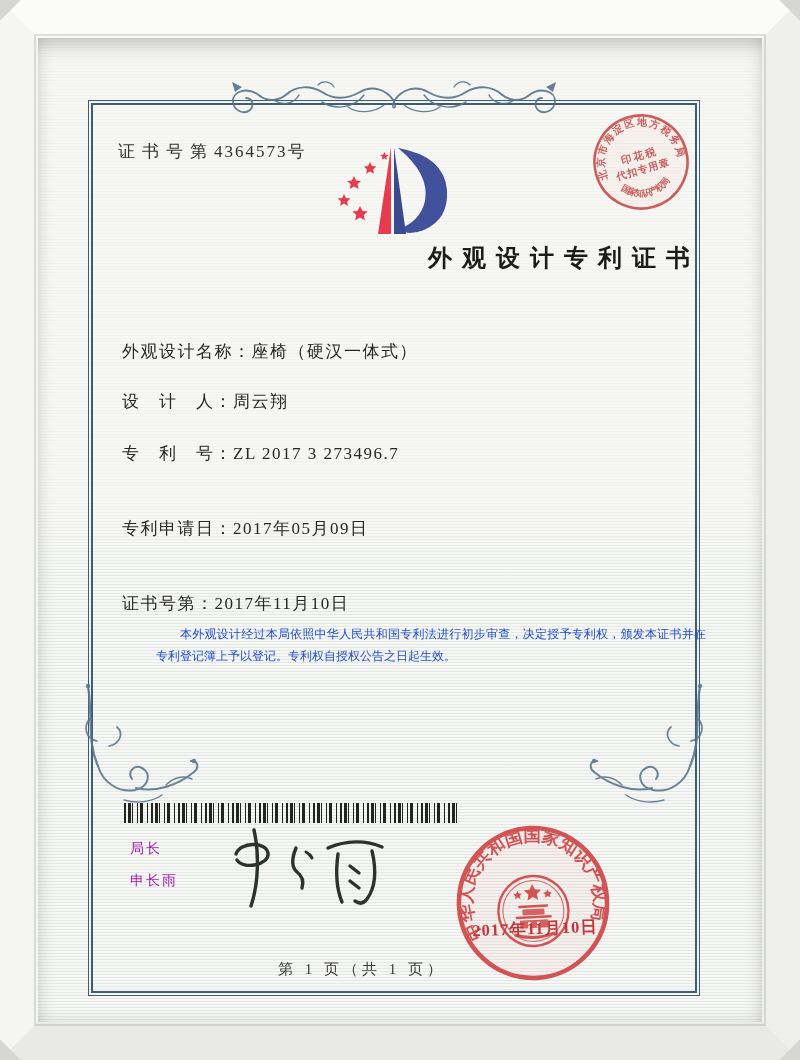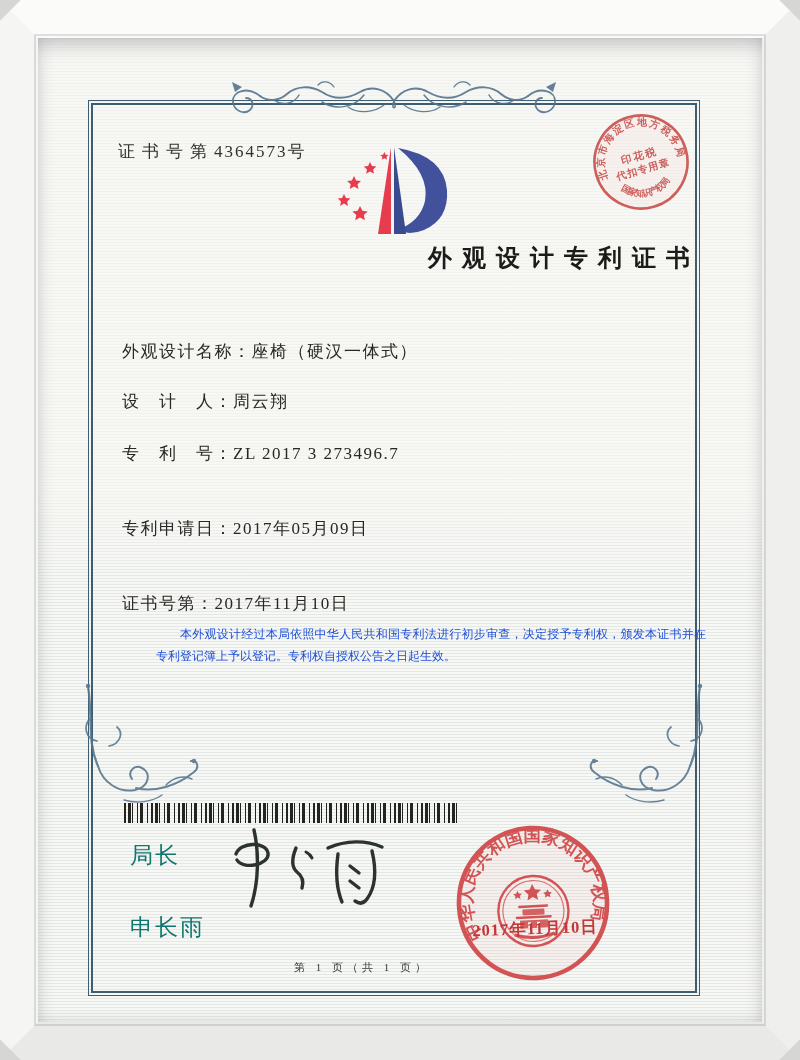--- a/index.html
+++ b/index.html
@@ -82,33 +82,33 @@
     background:repeating-linear-gradient(90deg,
       #23231f 0 2px,rgba(0,0,0,0) 2px 4px,
       #23231f 4px 7px,rgba(0,0,0,0) 7px 8px,
       #23231f 8px 9px,rgba(0,0,0,0) 9px 13px,
       #23231f 13px 14px,rgba(0,0,0,0) 14px 16px,
       #23231f 16px 19px,rgba(0,0,0,0) 19px 23px,
       #23231f 23px 24px,rgba(0,0,0,0) 24px 27px);
   }
   .signer{
     position:absolute;left:42px;font-family:"Liberation Sans","DejaVu Sans",sans-serif;
-    font-size:23px;color:#0f766e;letter-spacing:2px;
-  }
-  .signer.t{top:740px}.signer.n{top:812px}
+    font-size:14px;color:#a21caf;letter-spacing:2px;
+  }
+  .signer.t{top:740px}.signer.n{top:772px}
   .signature{position:absolute;left:128px;top:724px;}
   .office-seal{position:absolute;left:366px;top:724px;}
   .date-stamp{
     position:absolute;left:372px;top:818px;width:150px;text-align:center;
     color:#c43736;font-size:16.5px;font-weight:700;letter-spacing:1px;
     transform:rotate(-2deg);white-space:nowrap;
   }
   .footer{
     position:absolute;left:0;top:860px;width:100%;text-align:center;
-    font-size:11px;letter-spacing:4px;color:#3a3a36;transform:translateX(-32px);
+    font-size:15px;letter-spacing:4px;color:#3a3a36;transform:translateX(-32px);
   }
   .tax-seal{position:absolute;left:503px;top:12px;}
 </style>
 </head>
 <body>
 
 <div class="photo-frame"></div>
 <div class="cut tl"></div>
 <div class="cut tr"></div>
 <div class="cut bl"></div>

